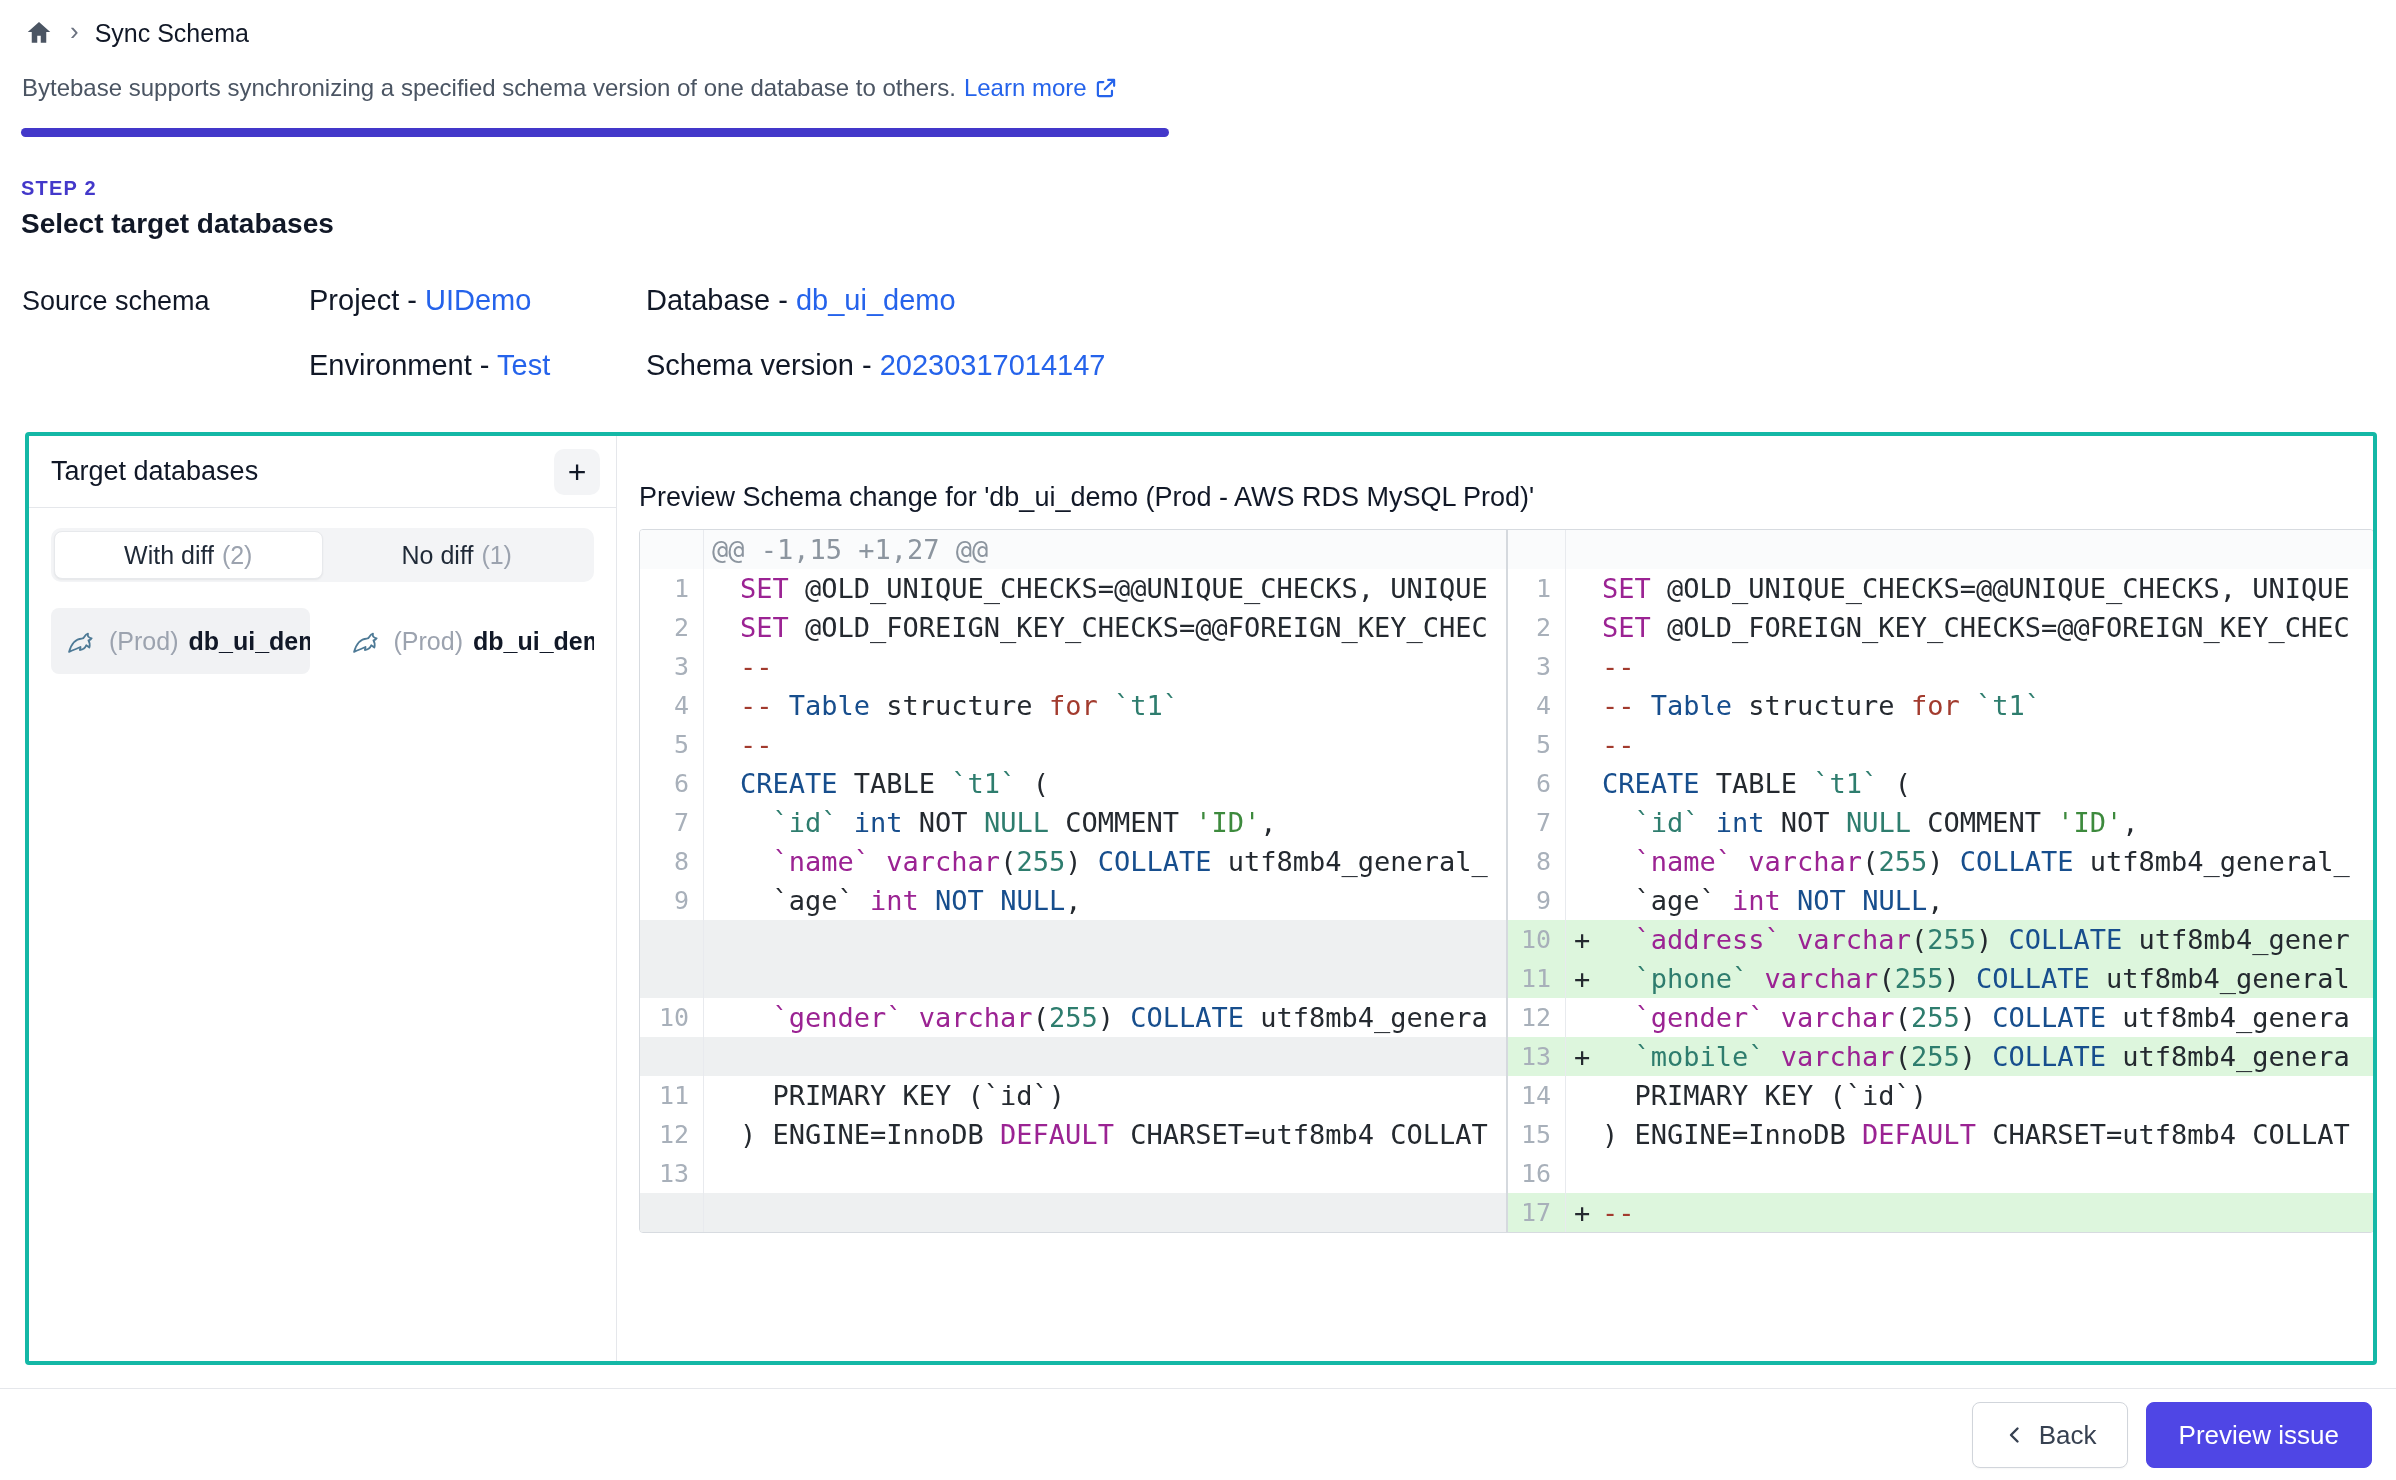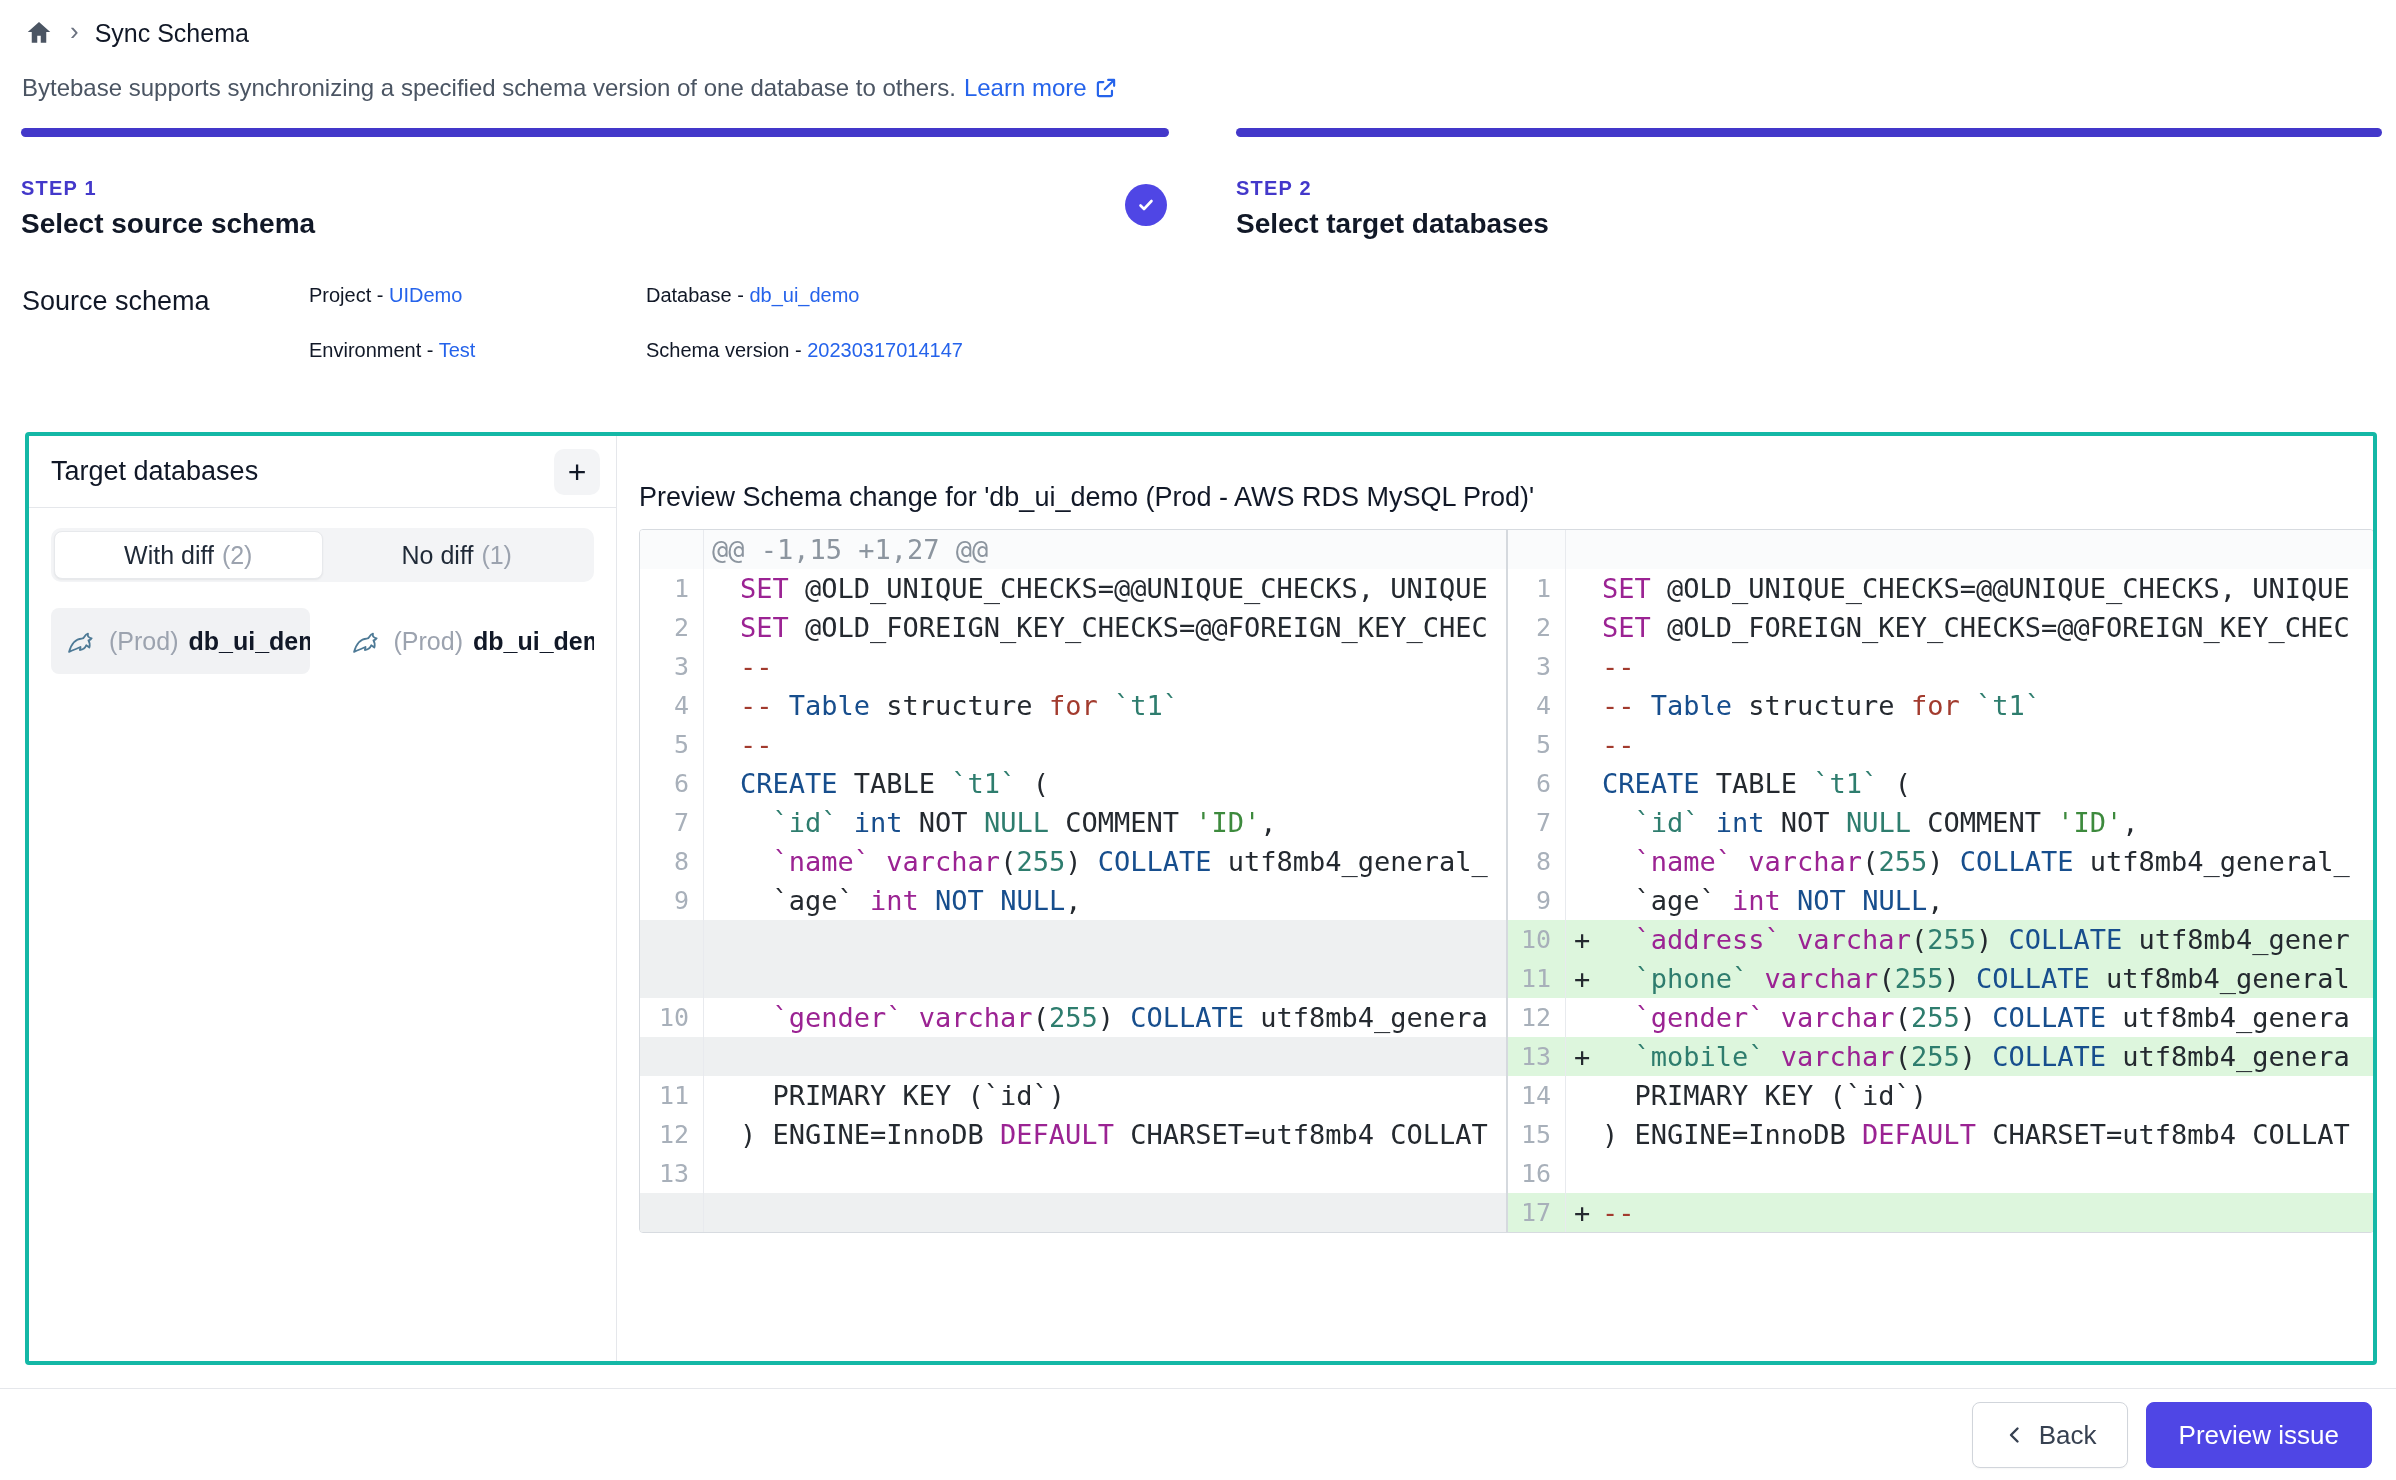--- a/index.html
+++ b/index.html
@@ -18,21 +18,21 @@
   .step { position:relative; }
   .step-bar { height:9px; border-radius:5px; background:#4338ca; }
   .step-label { margin-top:40px; font-size:20px; font-weight:700; letter-spacing:.06em; color:#4338ca; }
   .step-title { margin-top:8px; font-size:28px; font-weight:700; color:#111827; }
   .step-check { position:absolute; right:2px; top:56px; width:42px; height:42px; border-radius:50%;
     background:#4f46e5; display:flex; align-items:center; justify-content:center; }
 
   
   .source { display:flex; padding-left:22px; margin-top:44px; }
   .source-label { width:287px; font-size:27px; color:#111827; padding-top:2px; }
-  .source-grid { display:grid; grid-template-columns: 337px auto; row-gap:32px; font-size:20px; }
+  .source-grid { display:grid; grid-template-columns: 337px auto; row-gap:32px; font-size:29px; }
   .blue-link { color:#2563eb; cursor:pointer; }
 
   
   .panel { position:absolute; left:25px; top:432px; width:2352px; height:933px;
     border:4px solid #14b8a6; border-radius:4px; display:flex; overflow:hidden; background:#fff; }
   .panel-left { width:588px; border-right:1px solid #e5e7eb; flex-shrink:0; }
   .pl-header { height:72px; display:flex; align-items:center; justify-content:space-between;
     padding:0 16px 0 22px; border-bottom:1px solid #e5e7eb; }
   .pl-title { font-size:27px; font-weight:500; color:#111827; }
   .plus-btn { width:46px; height:46px; border-radius:10px; background:#f3f4f6; border:none;
@@ -108,30 +108,20 @@
     <span>Learn more</span>
     <span class="icon">
       <svg width="26" height="26" viewBox="0 0 24 24" fill="none" stroke="#2563eb" stroke-width="2" stroke-linecap="round" stroke-linejoin="round">
         <path d="M14 4.5h5.5V10M19.2 4.8l-8.4 8.4M9.5 6.5H6a1.5 1.5 0 0 0-1.5 1.5v10A1.5 1.5 0 0 0 6 19.5h10a1.5 1.5 0 0 0 1.5-1.5v-3.5"></path>
       </svg>
     </span>
   </span>
 </div>
 
 <div class="steps">
-  <div class="step">
-    <div class="step-bar"></div>
-    <div class="step-label">STEP 1</div>
-    <div class="step-title">Select source schema</div>
-    <div class="step-check">
-      <svg width="24" height="24" viewBox="0 0 24 24" fill="none" stroke="#ffffff" stroke-width="2.6" stroke-linecap="round" stroke-linejoin="round">
-          <path d="M6.5 12.5l3.5 3.5 7.5-8"></path>
-        </svg>
-    </div>
-  </div>
   <div class="step">
     <div class="step-bar"></div>
     <div class="step-label">STEP 2</div>
     <div class="step-title">Select target databases</div>
   </div>
 </div>
 
 <div class="source">
   <div class="source-label">Source schema</div>
   <div class="source-grid">

